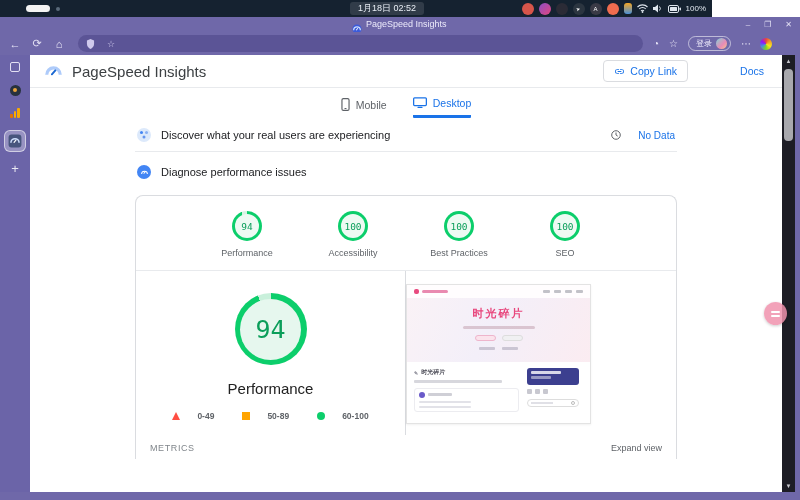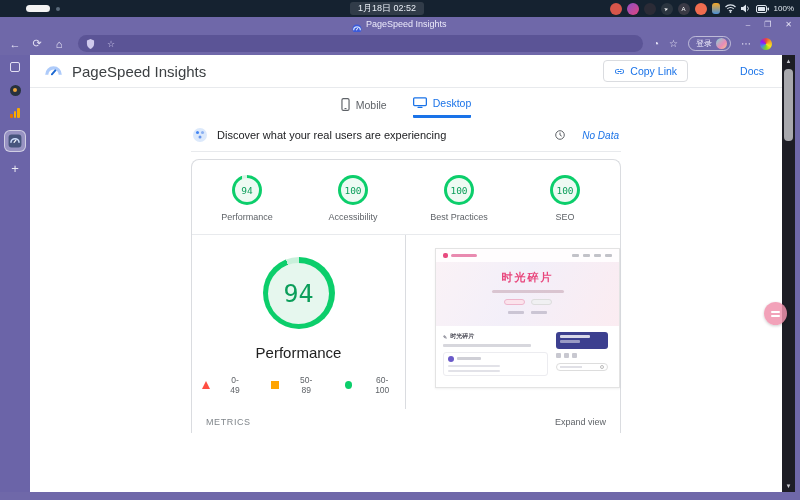--- a/index.html
+++ b/index.html
@@ -1,20 +1,20 @@
 <!DOCTYPE html>
 <html><head>
 <meta charset="utf-8">
 <style>
   * { margin:0; padding:0; box-sizing:border-box; }
   body { font-family:"Liberation Sans", sans-serif; background:#000; }
   .screen { position:relative; width:800px; height:500px; overflow:hidden; background:#fff; }
 
   
-  .sysbar { position:absolute; top:0; left:0; width:800px; height:17px; background:#152230; display:flex; align-items:center; color:#dfe6ee; }
+  .sysbar { position:absolute; top:0; left:0; width:712px; height:17px; background:#152230; display:flex; align-items:center; color:#dfe6ee; }
   .sys-pill { position:absolute; left:26px; top:5px; width:24px; height:7px; background:#f3f3f3; border-radius:4px; }
   .sys-dot { position:absolute; left:56px; top:7px; width:4px; height:4px; background:#5a6possible; background:#5a6a7a; border-radius:50%; }
   .sys-time { position:absolute; left:350px; top:2px; height:13px; padding:0 8px; background:rgba(255,255,255,0.12); border-radius:3px; font-size:9px; line-height:13px; color:#e8eef5; }
   .tray { position:absolute; right:6px; top:2px; display:flex; align-items:center; gap:5px; height:13px; }
   .tray-app { width:12px; height:12px; border-radius:50%; display:flex; align-items:center; justify-content:center; font-size:6px; color:#fff; }
   .t1{background:#d6554a;} .t2{background:linear-gradient(135deg,#8e4ec6,#e0467e);} .t3{background:#2b2b36;} .t4{background:#2b3540;} .t5{background:#3a3a46;} .t6{background:#ef6c4f;}
   .t-mic{ width:8px; height:11px; background:linear-gradient(180deg,#f5a623,#4a90d9); border-radius:3px; }
   .tray svg { display:block; }
   .battery-label { font-size:8px; color:#dfe6ee; }
 
@@ -61,59 +61,59 @@
   .edge { width:5px; background:#6f68a9; }
   .bottombar { position:absolute; left:0; bottom:0; width:800px; height:8px; background:#6f68a9; }
 
   
   .app-header { height:33px; border-bottom:1px solid #e8eaed; display:flex; align-items:center; padding:0 14px; }
   .app-logo { margin-right:9px; display:flex; }
   .app-title { font-size:15px; color:#3c4043; flex:1; }
   .copy-btn { display:flex; align-items:center; gap:5px; height:22px; border:1px solid #dadce0; border-radius:4px; padding:0 10px; color:#1a73e8; font-size:10.5px; background:#fff; }
   .docs-link { color:#1a73e8; font-size:10.5px; margin-left:16px; margin-right:4px;padding-left:36px; }
 
-  .report { width:430px; margin:0 auto; }
+  .report { width:542px; margin:0 auto; }
 
   
   .tabs { display:flex; justify-content:center; gap:26px; padding-top:9px; }
   .tab { display:flex; align-items:center; gap:6px; font-size:10.5px; padding-bottom:6px; }
   .tab-mobile { color:#5f6368; }
   .tab-desktop { color:#1a73e8; border-bottom:3px solid #1a73e8; border-radius:1px; }
 
   
   .row-line { display:flex; align-items:center; padding:10px 2px 9px 2px; }
   .disc-ic { width:14px; height:14px; border-radius:50%; background:#dce9fb; position:relative; margin-right:10px; }
   .disc-ic::after{ content:""; position:absolute; left:3px; top:3px; width:3px; height:3px; border-radius:50%; background:#4285f4; box-shadow:5px 0 0 #8ab0f2, 2.5px 4.5px 0 #6495ee; }
   .row-title { font-size:11px; color:#202124; flex:1; }
-  .nodata { display:flex; align-items:center; gap:17px; font-size:10px; color:#1a73e8;font-style:italic; }
+  .nodata { display:flex; align-items:center; gap:17px; font-size:10px; color:#1a73e8; }
   .divider { height:1px; background:#e8eaed; }
   .diag-ic { width:14px; height:14px; border-radius:50%; background:#4285f4; margin-right:10px; display:flex; align-items:center; justify-content:center; }
 
   
   .card { margin-top:7px; border:1px solid #dadce0; border-bottom:none; border-radius:8px 8px 0 0; }
   .scores { display:flex; justify-content:center; gap:34px; padding:15px 0 12px 0; }
   .score { width:72px; display:flex; flex-direction:column; align-items:center; }
   .sgauge { width:30px; height:30px; border-radius:50%; display:flex; align-items:center; justify-content:center; }
   .sgauge-in { width:24px; height:24px; border-radius:50%; background:#eefaf3; display:flex; align-items:center; justify-content:center; font-family:"DejaVu Sans Mono", monospace; font-size:9.5px; color:#0b9e5a; }
   .score-label { margin-top:7px; font-size:9px; color:#5f6368; text-align:center; }
 
   .cols { display:flex; }
   .col-left { width:50%; border-right:1px solid #dadce0; text-align:center; padding:22px 10px 14px 10px; }
   .big-gauge { width:72px; height:72px; border-radius:50%; margin:0 auto; background:conic-gradient(#0cce6b 94%, #c9f0db 0); display:flex; align-items:center; justify-content:center; }
   .big-in { width:61px; height:61px; border-radius:50%; background:#e6f7ee; display:flex; align-items:center; justify-content:center; font-family:"DejaVu Sans Mono", monospace; font-size:25px; color:#0b9e5a; }
   .big-title { margin-top:15px; font-size:15px; color:#212121; font-weight:400; }
   .gauge-note { margin:9px auto 0 auto; width:248px; font-size:8.5px; line-height:1.55; color:#757575; }
   .gauge-note a { color:#1a73e8; text-decoration:none; }
   .legend { margin-top:14px; display:flex; justify-content:center; gap:28px; }
-  .leg-item { display:flex; align-items:center; gap:17px; font-size:8.5px; color:#5f6368; }
+  .leg-item { display:flex; align-items:center; gap:17px; font-size:8.5px; color:#5f6368;font-weight:bold; }
   .leg-tri { width:0; height:0; border-left:4.5px solid transparent; border-right:4.5px solid transparent; border-bottom:8px solid #ff4e42; }
   .leg-sq { width:8px; height:8px; background:#ffa400; }
   .leg-ci { width:8px; height:8px; border-radius:50%; background:#0cce6b; }
 
-  .col-right { width:50%; display:flex; justify-content:flex-end; padding-top:13px; }
+  .col-right { width:50%; display:flex; justify-content:flex-start; padding-top:13px; }
 
   
   .shot { width:185px; height:140px; border:1px solid #e3e3e3; background:#fff; overflow:hidden; box-shadow:0 1px 2px rgba(0,0,0,0.06); }
   .shot-head { height:13px; display:flex; align-items:center; justify-content:space-between; padding:0 7px; background:#fffdfe; }
   .shot-brand { display:flex; align-items:center; gap:3px; }
   .shot-logo { width:5px; height:5px; border-radius:2px; background:#e84a7f; }
   .shot-brandbar { width:26px; height:3px; border-radius:2px; background:#e98ab0; }
   .shot-nav { display:flex; align-items:center; gap:4px; }
   .shot-nav i { display:block; width:7px; height:2.5px; background:#c2c2c8; border-radius:1px; }
   .shot-hero { height:64px; background:linear-gradient(115deg,#faf2f6 0%,#f3eff9 45%,#fbecf1 100%); display:flex; flex-direction:column; align-items:center; padding-top:8px; }
@@ -298,20 +298,29 @@
           <span class="nodata">
             <svg width="10" height="10" viewBox="0 0 14 14">
                 <circle cx="7" cy="7" r="6" stroke="#5f6368" stroke-width="1.4" fill="none"></circle>
                 <path d="M7 3.5V7l2.4 1.6" stroke="#5f6368" stroke-width="1.4" fill="none"></path>
               </svg>
             <span>No Data</span>
           </span>
         </div>
         <div class="divider"></div>
 
+        <div class="row-line" style="padding-top:13px;">
+          <span class="diag-ic">
+            <svg width="9" height="9" viewBox="0 0 14 14">
+                <path d="M2.5 9.5a4.5 4.5 0 0 1 9 0" stroke="#fff" stroke-width="1.6" fill="none"></path>
+                <rect x="6.3" y="5" width="1.4" height="4.4" rx="0.7" fill="#fff" transform="rotate(40 7 7.2)"></rect>
+              </svg>
+          </span>
+          <span class="row-title">Diagnose performance issues</span>
+        </div>
 
         <div class="card">
 
           <div class="scores">
             <div class="score">
               <div class="sgauge" style="background:conic-gradient(#0cce6b 94%, #d8f3e3 0);">
                   <div class="sgauge-in">94</div>
                 </div>
               <div class="score-label">Performance</div>
             </div>

